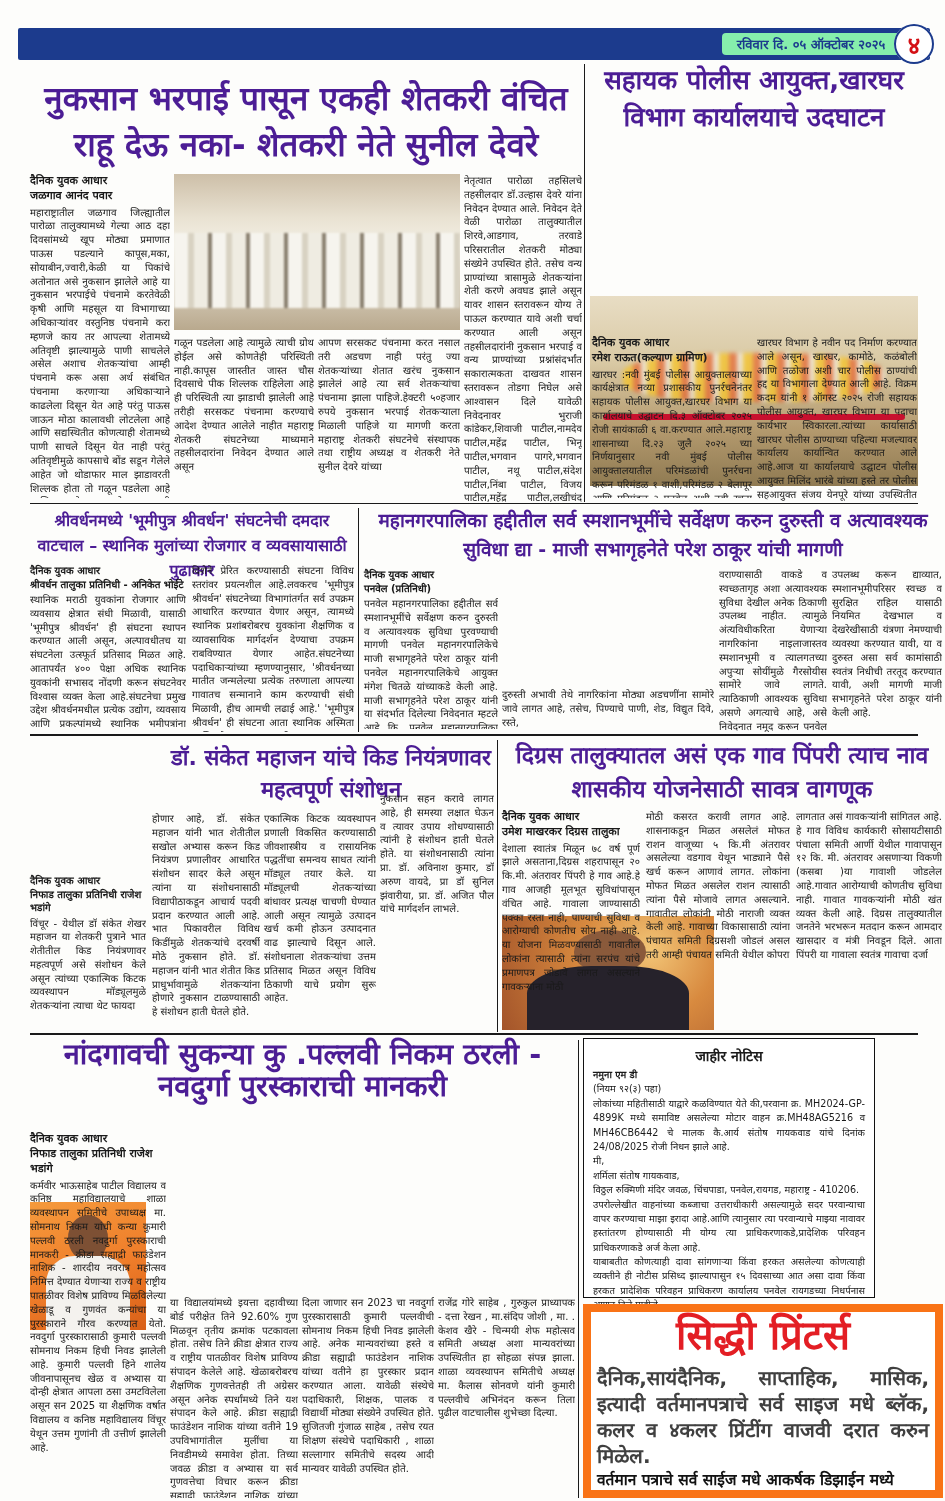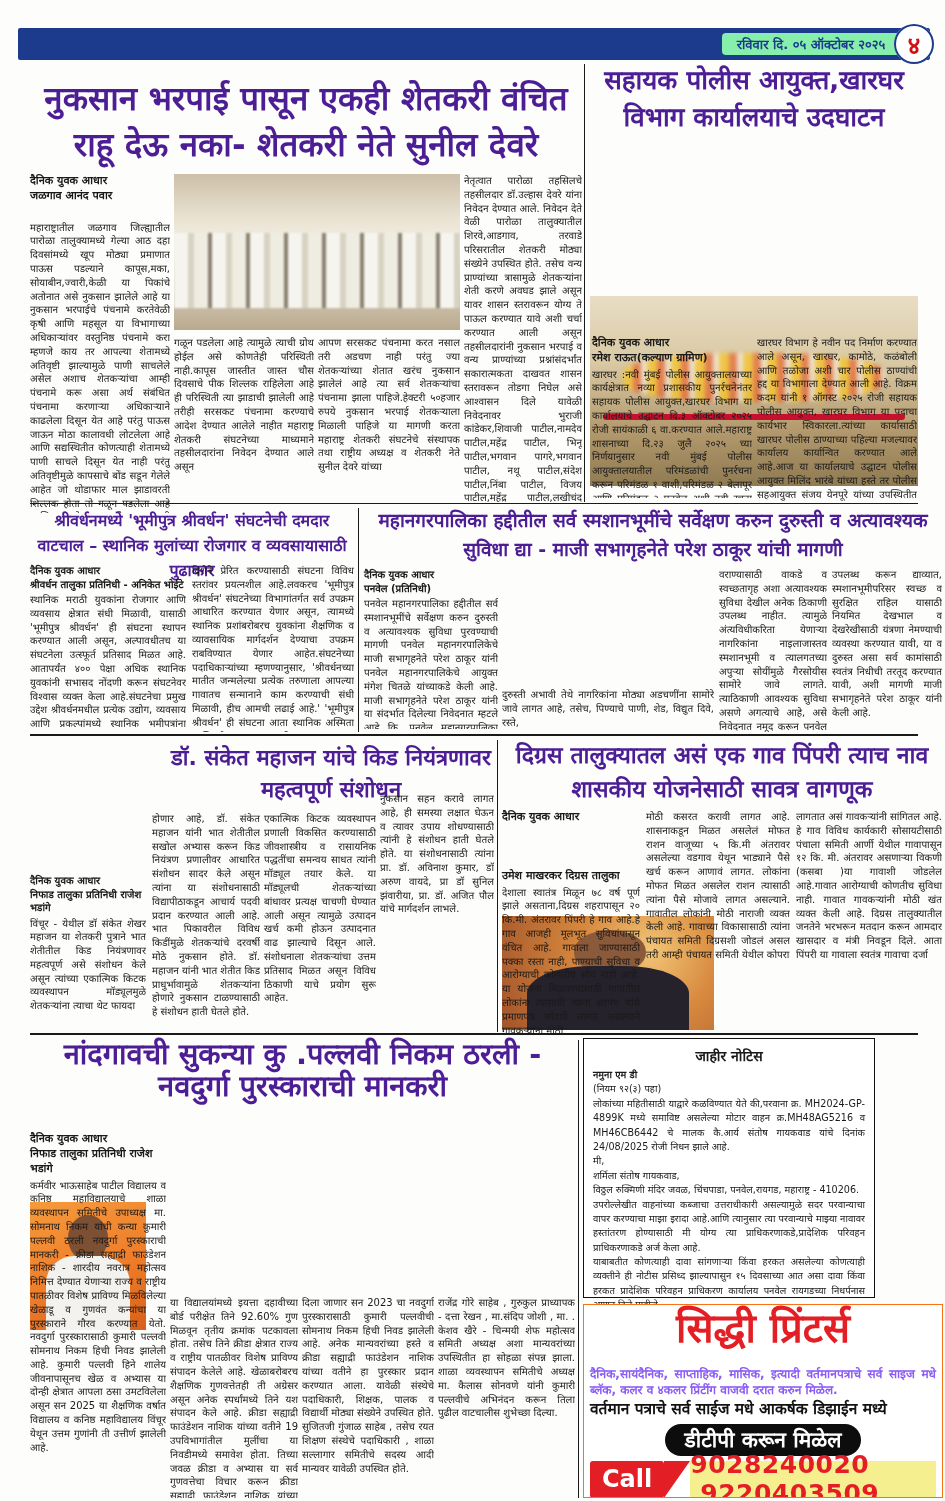--- a/index.html
+++ b/index.html
@@ -43,23 +43,23 @@
   .ph-portrait-saffron .head { position:absolute; left:33%; top:10%; width:34%; height:36%; background:#7d5034; border-radius:50%; }
   .ph-portrait-saffron .shirt { position:absolute; left:14%; top:42%; width:72%; height:62%; background:#f4f2ee; border-radius:34% 34% 0 0; }
 
   
   .notice { border:1.5px solid #111; background:#fff; padding:7px 9px; }
   .notice .n-title { text-align:center; font-weight:800; font-size:14px; margin-bottom:3px; }
   .notice .n-line { font-size:9.6px; line-height:1.5; text-align:justify; }
   .notice .n-right { text-align:right; font-size:9.6px; line-height:1.5; font-weight:700; }
 
   
-  .ad { border:1px solid #f97316; background:#ffffff; padding:2px 6px 0 6px; overflow:hidden; }
+  .ad { border:8px solid #f97316; background:#ffffff; padding:2px 6px 0 6px; overflow:hidden; }
   .ad-title { text-align:center; color:#e31e24; font-weight:800; font-size:40px; line-height:1.05; }
-  .ad-red { color:#8b5cf6; font-weight:800; font-size:12px; line-height:1.3; text-align:justify; margin-top:18px; }
+  .ad-red { color:#404040; font-weight:800; font-size:20px; line-height:1.3; text-align:justify; margin-top:9px; }
   .ad-black { color:#121212; font-weight:800; font-size:15.5px; line-height:1.25; margin-top:2px;
     text-shadow:0.5px 0.5px 0 #fff; }
   .ad-pill { display:block; margin:4px auto 0 auto; width:max-content; background:#0d0d0d; color:#fff;
     font-weight:800; font-size:21px; padding:1px 20px 3px 20px; border-radius:20px; }
   .ad-callrow { display:flex; align-items:stretch; height:37px; margin-top:5px; }
   .ad-call { background:#e31e24; color:#ffffff; font-weight:800; font-size:24px; display:flex; align-items:center;
     padding:0 12px; border-radius:3px; }
   .ad-wedge { width:0; height:0; border-top:37px solid #e31e24; border-right:26px solid transparent; }
   .ad-phones { flex:1; background:#f6ef8f; color:#e31e24; font-weight:800; font-size:25px; display:flex;
     align-items:center; justify-content:center; letter-spacing:0.5px; }
@@ -69,21 +69,21 @@
 
 <div id="page">
 
   <div class="abs mast-bar" style="left:18px; top:28px; width:912px; height:32px;"></div>
   <div class="abs mast-date" style="left:722px; top:33px; width:178px; height:22px;">रविवार दि. ०५ ऑक्टोबर २०२५</div>
   <div class="abs mast-pageno" style="left:894px; top:24px; width:40px; height:40px;">४</div>
 
   <div class="abs hl" style="left:30px; top:76px; width:552px; height:94px; font-size:33px; line-height:46px;">नुकसान भरपाई पासून एकही शेतकरी वंचित राहू देऊ नका- शेतकरी नेते सुनील देवरे</div>
   <div class="abs" style="left:30px; top:174px; width:140px; height:328px;">
     <div class="byline">दैनिक युवक आधार</div>
-    <div class="byline" style="margin-bottom:17px;">जळगाव आनंद पवार</div>
+    <div class="byline" style="margin-bottom:2px;">जळगाव आनंद पवार</div>
     <div class="bodytxt" style="height:292px;">महाराष्ट्रातील जळगाव जिल्ह्यातील पारोळा तालुक्यामध्ये गेल्या आठ दहा दिवसांमध्ये खूप मोठ्या प्रमाणात पाऊस पडल्याने कापूस,मका, सोयाबीन,ज्वारी,केळी या पिकांचे अतोनात असे नुकसान झालेले आहे या नुकसान भरपाईचे पंचनामे करतेवेळी कृषी आणि महसूल या विभागाच्या अधिकाऱ्यांवर वस्तुनिष्ठ पंचनामे करा म्हणजे काय तर आपल्या शेतामध्ये अतिवृष्टी झाल्यामुळे पाणी साचलेले असेल अशाच शेतकऱ्यांचा आम्ही पंचनामे करू असा अर्थ संबंधित पंचनामा करणाऱ्या अधिकाऱ्याने काढलेला दिसून येत आहे परंतु पाऊस जाऊन मोठा कालावधी लोटलेला आहे आणि सद्यस्थितीत कोणत्याही शेतामध्ये पाणी साचले दिसून येत नाही परंतु अतिवृष्टीमुळे कापसाचे बोंड सडून गेलेले आहेत जो थोडाफार माल झाडावरती शिल्लक होता तो गळून पडलेला आहे आणि झाड हे लाल झाले असून काही ठिकाणी कापूस हिरवागार दिसतो परंतु कापसाला लागलेला सर्व माल</div>
   </div>
   <div class="abs photo ph-corridor" style="left:174px; top:174px; width:286px; height:156px;">
     <div class="crowd"></div>
   </div>
   <div class="abs bodytxt" style="left:174px; top:336px; width:140px; height:164px;">गळून पडलेला आहे त्यामुळे त्याची ग्रोथ होईल असे कोणतेही परिस्थिती नाही.कापूस जास्तीत जास्त चौस दिवसाचे पीक शिल्लक राहिलेला आहे ही परिस्थिती त्या झाडाची झालेली आहे तरीही सरसकट पंचनामा करण्याचे आदेश देण्यात आलेले नाहीत महाराष्ट्र शेतकरी संघटनेच्या माध्यमाने तहसीलदारांना निवेदन देण्यात आले असून</div>
   <div class="abs bodytxt" style="left:318px; top:336px; width:142px; height:164px;">आपण सरसकट पंचनामा करत नसाल तरी अडचण नाही परंतु ज्या शेतकऱ्यांच्या शेतात खरंच नुकसान झालेलं आहे त्या सर्व शेतकऱ्यांचा पंचनामा झाला पाहिजे.हेक्टरी ५०हजार रुपये नुकसान भरपाई शेतकऱ्याला मिळाली पाहिजे या मागणी करता महाराष्ट्र शेतकरी संघटनेचे संस्थापक तथा राष्ट्रीय अध्यक्ष व शेतकरी नेते सुनील देवरे यांच्या</div>
   <div class="abs bodytxt" style="left:464px; top:174px; width:118px; height:328px;">नेतृत्वात पारोळा तहसिलचे तहसीलदार डॉ.उल्हास देवरे यांना निवेदन देण्यात आले. निवेदन देते वेळी पारोळा तालुक्यातील शिरवे,आडगाव, तरवाडे परिसरातील शेतकरी मोठ्या संख्येने उपस्थित होते. तसेच वन्य प्राण्यांच्या त्रासामुळे शेतकऱ्यांना शेती करणे अवघड झाले असून यावर शासन स्तरावरून योग्य ते पाऊल करण्यात यावे अशी चर्चा करण्यात आली असून तहसीलदारांनी नुकसान भरपाई व वन्य प्राण्यांच्या प्रश्नांसंदर्भांत सकारात्मकता दाखवत शासन स्तरावरून तोडगा निघेल असे आश्वासन दिले यावेळी निवेदनावर भुराजी कांडेकर,शिवाजी पाटील,नामदेव पाटील,महेंद्र पाटील, भिनू पाटील,भगवान पागरे,भगवान पाटील, नथू पाटील,संदेश पाटील,निंबा पाटील, विजय पाटील,महेंद्र पाटील,लखीचंद पाटील,दीपक पाटील, बसंत पाटील,सुभाष पाटील,दगा पाटील, कारभारी पाटील,योगेश पाटील,मच्छिंद्र पाटील, बन्सीलाल पाटील,संजू पाटील,राजेंद्र पाटील,श्याम पाटील,प्रवीण पाटील यांच्या स्वाक्षरी असून मोठ्या संख्येने शेतकरी उपस्थित होते.</div>
 
   <div class="abs rule-v" style="left:584px; top:64px; height:438px;"></div>
@@ -140,21 +140,21 @@
   </div>
   <div class="abs bodytxt" style="left:152px; top:812px; width:108px; height:220px;">होणार आहे, डॉ. संकेत महाजन यांनी भात शेतीतील सखोल अभ्यास करून किड नियंत्रण प्रणालीवर आधारित संशोधन सादर केले असून त्यांना या संशोधनासाठी विद्यापीठाकडून आचार्य पदवी प्रदान करण्यात आली आहे. भात पिकावरील विविध किडींमुळे शेतकऱ्यांचे दरवर्षी मोठे नुकसान होते. डॉ. महाजन यांनी भात शेतीत किड प्राधुर्भावामुळे शेतकऱ्यांना होणारे नुकसान टाळण्यासाठी हे संशोधन हाती घेतले होते.</div>
   <div class="abs bodytxt" style="left:264px; top:812px; width:112px; height:220px;">एकात्मिक किटक व्यवस्थापन प्रणाली विकसित करण्यासाठी जीवशास्त्रीय व रासायनिक पद्धतींचा समन्वय साधत त्यांनी मॉड्यूल तयार केले. या मॉड्यूलची शेतकऱ्यांच्या बांधावर प्रत्यक्ष चाचणी घेण्यात आली असून त्यामुळे उत्पादन खर्च कमी होऊन उत्पादनात वाढ झाल्याचे दिसून आले. संशोधनाला शेतकऱ्यांचा उत्तम प्रतिसाद मिळत असून विविध ठिकाणी याचे प्रयोग सुरू आहेत.</div>
   <div class="abs bodytxt" style="left:380px; top:792px; width:114px; height:220px;">नुकसान सहन करावे लागत आहे, ही समस्या लक्षात घेऊन व त्यावर उपाय शोधण्यासाठी त्यांनी हे संशोधन हाती घेतले होते. या संशोधनासाठी त्यांना प्रा. डॉ. अविनाश कुमार, डॉ अरुण वायदे, प्रा डॉ सुनिल झंवारीया, प्रा. डॉ. अजित पौल यांचे मार्गदर्शन लाभले.</div>
 
   <div class="abs rule-v" style="left:497px; top:740px; height:292px;"></div>
 
   <div class="abs hl" style="left:502px; top:738px; width:440px; height:68px; font-size:23px; line-height:34px;">दिग्रस तालुक्यातल असं एक गाव पिंपरी त्याच नाव शासकीय योजनेसाठी सावत्र वागणूक</div>
   <div class="abs" style="left:502px; top:810px; width:138px; height:222px;">
     <div class="byline">दैनिक युवक आधार</div>
-    <div class="byline" style="margin-bottom:2px;margin-top:44px;">उमेश माखरकर   दिग्रस तालुका</div>
+    <div class="byline" style="margin-bottom:2px;">उमेश माखरकर   दिग्रस तालुका</div>
     <div class="bodytxt" style="height:186px;">देशाला स्वातंत्र मिळून ७८ वर्ष पूर्ण झाले असताना,दिग्रस शहरापासून २० कि.मी. अंतरावर पिंपरी हे गाव आहे.हे गाव आजही मूलभूत सुविधांपासून वंचित आहे. गावाला जाण्यासाठी पक्का रस्ता नाही, पाण्याची सुविधा व आरोग्याची कोणतीच सोय नाही आहे. या योजना मिळवण्यासाठी गावातील लोकांना त्यासाठी त्यांना सरपंच यांचे प्रमाणपत्र जोडावे लागत असल्याने गावकऱ्यांना मोठी</div>
   </div>
   <div class="abs bodytxt" style="left:646px; top:810px; width:144px; height:222px;">मोठी कसरत करावी लागत आहे. शासनाकडून मिळत असलेलं मोफत राशन वाजूच्या ५ कि.मी अंतरावर असलेल्या वडगाव येथून भाड्याने पैसे खर्च करून आणावं लागत. लोकांना मोफत मिळत असलेल राशन त्यासाठी त्यांना पैसे मोजावे लागत असल्याने. गावातील लोकांनी मोठी नाराजी व्यक्त केली आहे. गावाच्या विकासासाठी त्यांना पंचायत समिती दिग्रसशी जोडलं असल तरी आम्ही पंचायत समिती येथील कोपरा</div>
   <div class="abs bodytxt" style="left:796px; top:810px; width:146px; height:222px;">लागतात असं गावकऱ्यांनी सांगितल आहे. हे गाव विविध कार्यकारी सोसायटीसाठी पंचाला समिती आर्णी येथील गावापासून १२ कि. मी. अंतरावर असणाऱ्या विकणी (कसबा )या गावाशी जोडलेल आहे.गावात आरोग्याची कोणतीच सुविधा नाही. गावात गावकऱ्यांनी मोठी खंत व्यक्त केली आहे. दिग्रस तालुक्यातील जनतेने भरभरून मतदान करून आमदार खासदार व मंत्री निवडून दिले. आता पिंपरी या गावाला स्वतंत्र गावाचा दर्जा</div>
 
   <div class="abs rule-h" style="left:30px; top:1033px; width:888px;"></div>
 
   <div class="abs hl" style="left:30px; top:1038px; width:545px; height:88px; font-size:29px; line-height:32px;">नांदगावची सुकन्या कु .पल्लवी निकम ठरली -  नवदुर्गा पुरस्काराची मानकरी</div>
   <div class="abs" style="left:30px; top:1132px; width:136px; height:366px;">
     <div class="byline">दैनिक युवक आधार</div>

